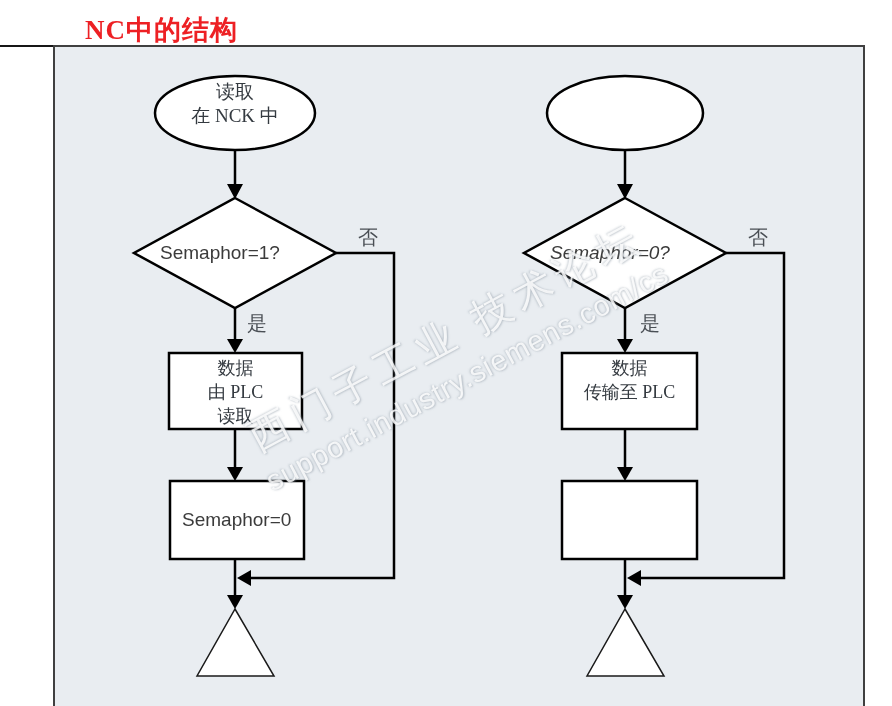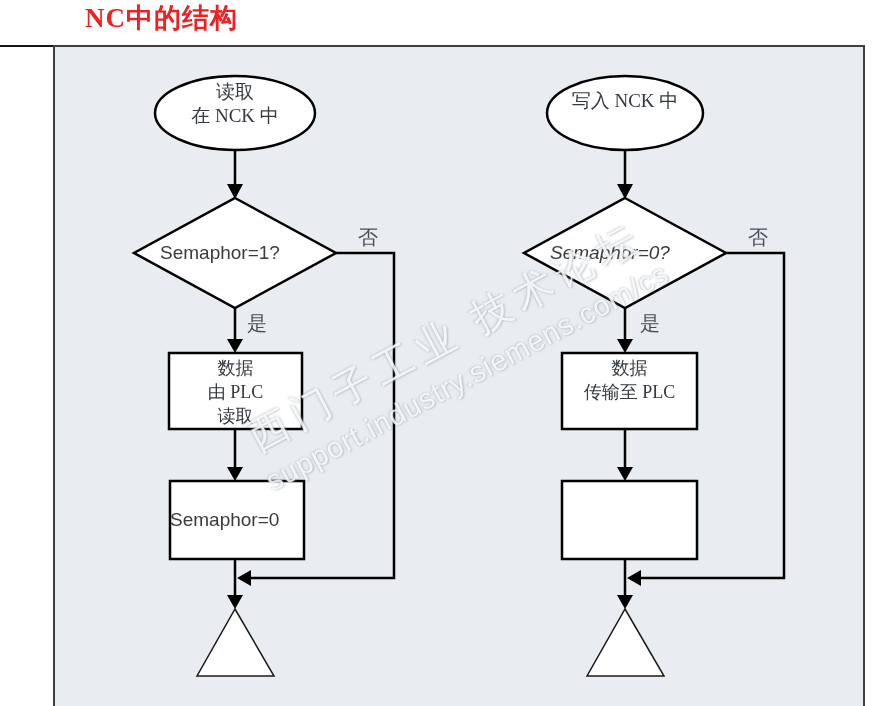--- a/index.html
+++ b/index.html
@@ -1,21 +1,21 @@
 <!DOCTYPE html>
 <html><head>
 <meta charset="utf-8">
 <style>
   html,body{margin:0;padding:0;background:#ffffff;}
   body{
     width:892px;height:706px;position:relative;overflow:hidden;
     font-family:"Liberation Serif", serif;
   }
   .page-title{
-    position:absolute;left:85px;top:0;
+    position:absolute;left:85px;top:12px;
     font-size:27px;font-weight:bold;color:#ed2024;
     font-family:"Liberation Serif", serif;
     letter-spacing:1px;white-space:nowrap;
   }
   .rule-stub{
     position:absolute;left:0;top:45px;width:53px;height:0;
     border-top:2px solid #161616;
   }
   .panel{
     position:absolute;left:53px;top:45px;width:812px;height:677px;
@@ -96,25 +96,22 @@
     <span style="display:block">在 NCK 中</span>
   </div>
   <div class="decision-text" style="left:105px;top:195px;width:150px;">Semaphor=1?</div>
   <div class="branch-lbl cjk" style="left:303px;top:177px;">否</div>
   <div class="branch-lbl cjk" style="left:192px;top:263px;">是</div>
   <div class="node-text cjk" style="left:114px;top:309px;width:133px;font-size:18px;line-height:24px;">
     <span style="display:block">数据</span>
     <span style="display:block">由 PLC</span>
     <span style="display:block">读取</span>
   </div>
-  <div class="decision-text" style="left:115px;top:462px;width:134px;">Semaphor=0</div>
+  <div class="decision-text" style="left:115px;top:462px;width:134px;padding-left:12px;">Semaphor=0</div>
 
-  <div class="node-text cjk" style="left:490px;top:42px;width:160px;">
-    <span style="display:block">写入 NCK 中</span>
-  </div>
   <div class="decision-text" style="left:495px;top:195px;width:150px;font-style:italic;">Semaphor=0?</div>
   <div class="branch-lbl cjk" style="left:693px;top:177px;">否</div>
   <div class="branch-lbl cjk" style="left:585px;top:263px;">是</div>
   <div class="node-text cjk" style="left:507px;top:309px;width:135px;font-size:18px;line-height:24px;">
     <span style="display:block">数据</span>
     <span style="display:block">传输至 PLC</span>
   </div>
 
   <div class="watermark">
     <div class="wm-cn">西门子工业 技术论坛</div>

